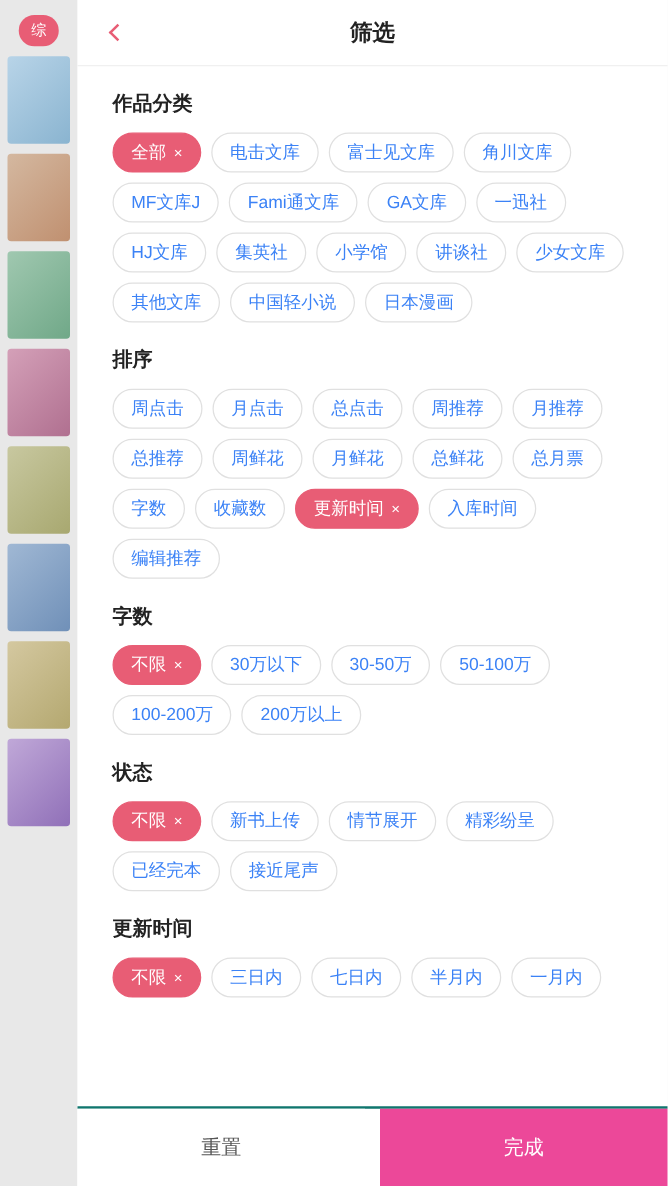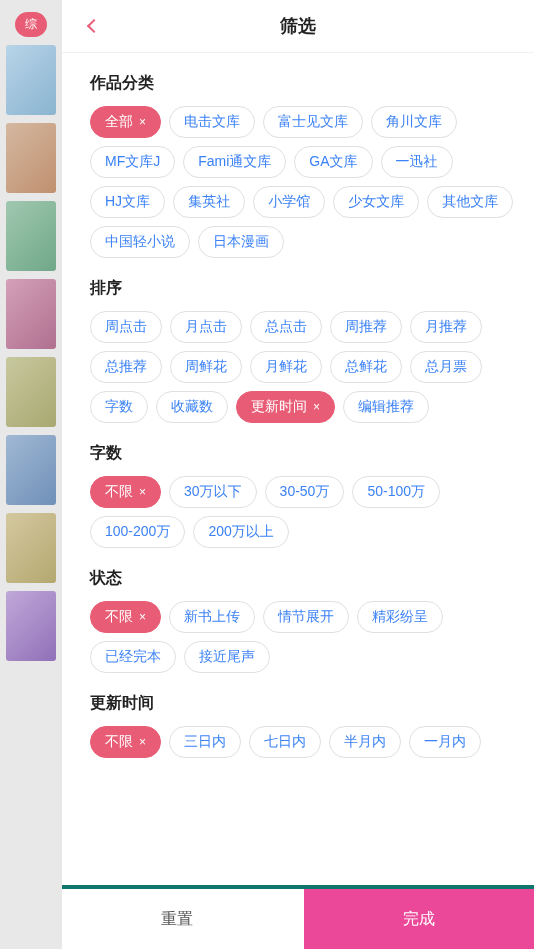--- a/index.html
+++ b/index.html
@@ -112,21 +112,21 @@
     }
 
     .tag .close-x {
       margin-left: 6px;
       font-size: 12px;
     }
 
     .footer {
       display: flex;
       height: 64px;
-      border-top: 4px solid #0f766e;
+      border-top: 2px solid #0f766e;
       gap: 12px;
     }
 
     .reset-btn {
       flex: 1;
       display: flex;
       align-items: center;
       justify-content: center;
       font-size: 16px;
       color: #555;
@@ -211,20 +211,21 @@
           <span class="tag">电击文库</span>
           <span class="tag">富士见文库</span>
           <span class="tag">角川文库</span>
           <span class="tag">MF文库J</span>
           <span class="tag">Fami通文库</span>
           <span class="tag">GA文库</span>
           <span class="tag">一迅社</span>
           <span class="tag">HJ文库</span>
           <span class="tag">集英社</span>
           <span class="tag">小学馆</span>
+          <span class="tag">讲谈社</span>
           <span class="tag">少女文库</span>
           <span class="tag">其他文库</span>
           <span class="tag">中国轻小说</span>
           <span class="tag">日本漫画</span>
         </div>
     </div>
 
     <div class="section">
       <div class="section-title">排序</div>
       <div class="tags-container" id="sort-tags">
@@ -234,20 +235,21 @@
           <span class="tag">周推荐</span>
           <span class="tag">月推荐</span>
           <span class="tag">总推荐</span>
           <span class="tag">周鲜花</span>
           <span class="tag">月鲜花</span>
           <span class="tag">总鲜花</span>
           <span class="tag">总月票</span>
           <span class="tag">字数</span>
           <span class="tag">收藏数</span>
           <span class="tag active">更新时间<span class="close-x">×</span></span>
+          <span class="tag">入库时间</span>
           <span class="tag">编辑推荐</span>
         </div>
     </div>
 
     <div class="section">
       <div class="section-title">字数</div>
       <div class="tags-container" id="word-count-tags">
           <span class="tag active">不限<span class="close-x">×</span></span>
           <span class="tag">30万以下</span>
           <span class="tag">30-50万</span>

